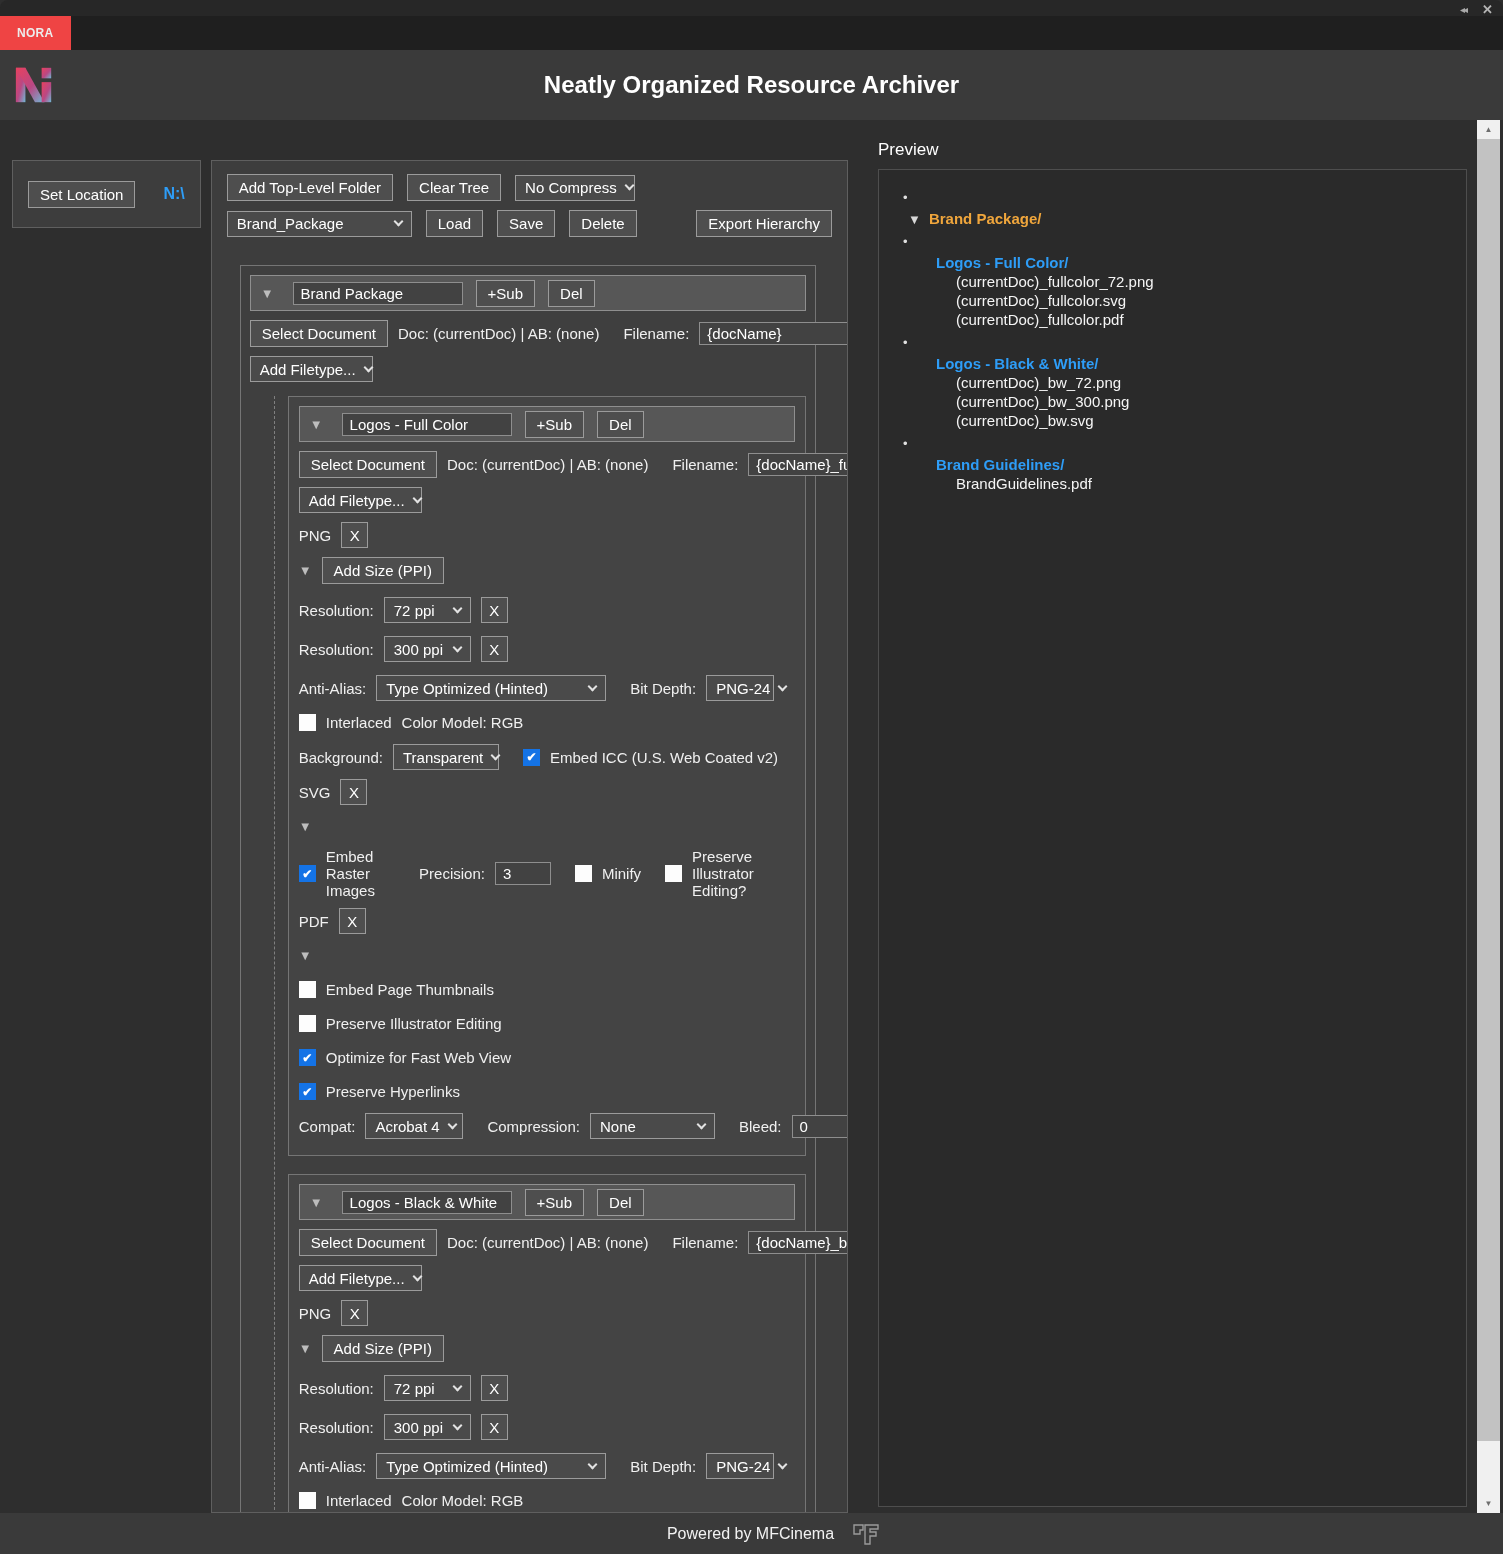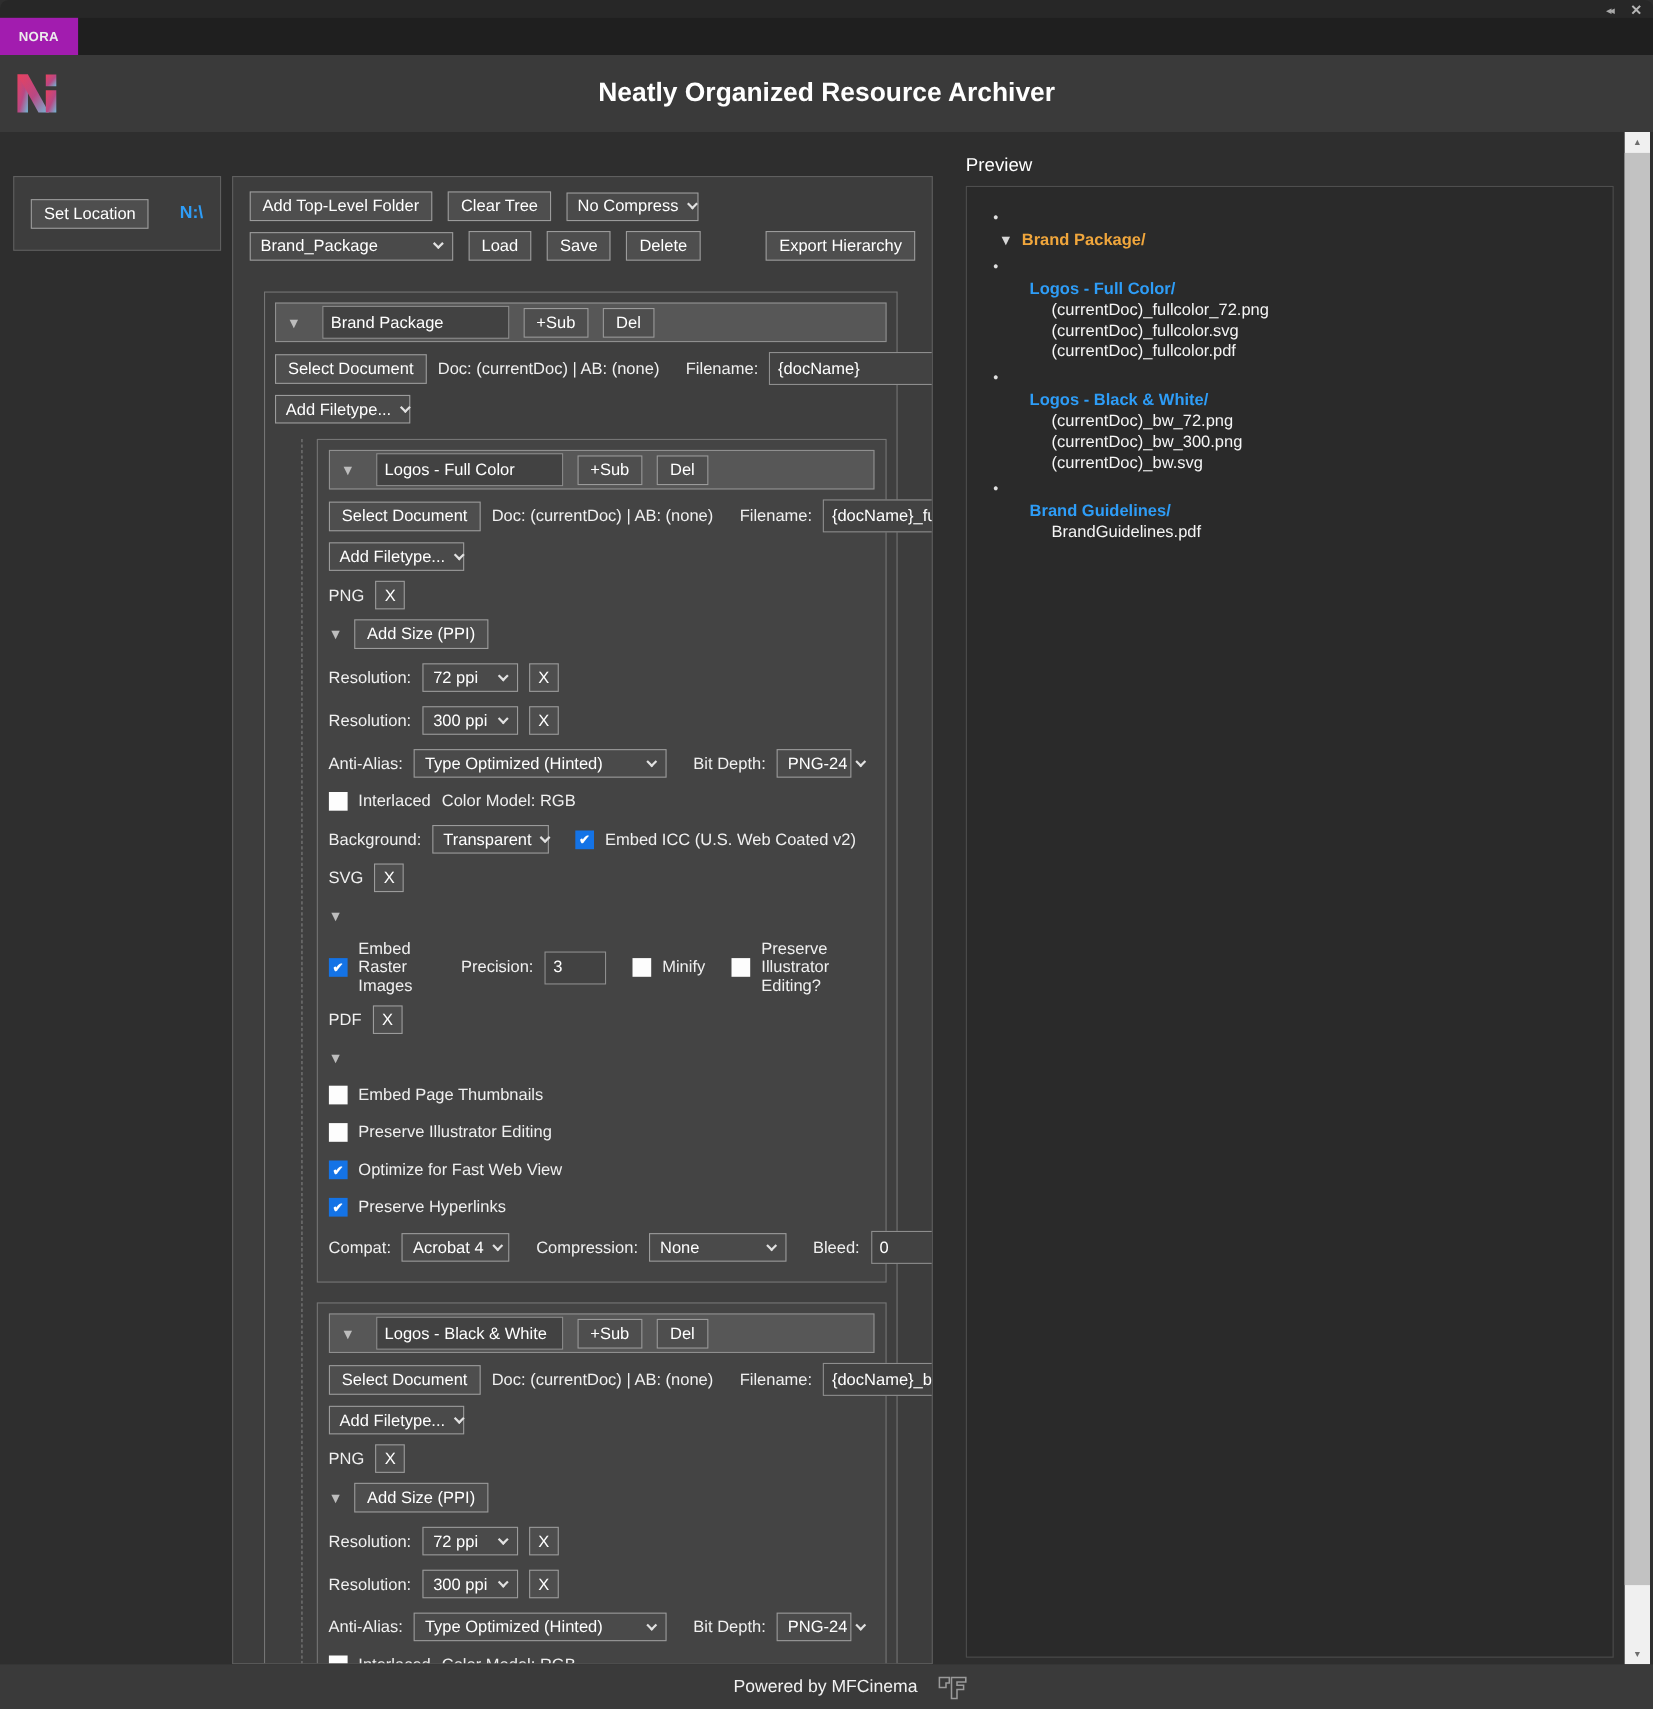--- a/index.html
+++ b/index.html
@@ -8,21 +8,21 @@
     width:1503px; height:1554px; overflow:hidden;
     background:#2e2e2e; color:#f0f0f0;
     font-family:"Liberation Sans", sans-serif; font-size:15px;
   }
   
   .titlebar { height:16px; background:#272727; border-radius:8px 8px 0 0; position:relative; }
   .tb-icons { position:absolute; right:10px; top:2px; display:flex; gap:16px; align-items:center; }
   .collapse-ic { color:#a9a9a9; font-size:10px; letter-spacing:-2px; cursor:pointer; }
   .close-ic { color:#b5b5b5; font-size:13px; font-weight:bold; cursor:pointer; }
   .tabrow { height:34px; background:#1f1f1f; display:flex; }
-  .tab { background:#a21caf; color:#ececec; font-weight:bold; font-size:12px;
+  .tab { background:#ef4444; color:#ececec; font-weight:bold; font-size:12px;
          padding:0 17px; display:flex; align-items:center; letter-spacing:.3px; }
   .header { height:70px; background:#3a3a3a; position:relative; display:flex; align-items:center; }
   .logo { position:absolute; left:13px; top:14px; width:42px; height:42px; }
   .title { width:100%; text-align:center; font-size:24px; font-weight:bold; color:#ffffff; }
   
   .main { position:relative; height:1393px; display:flex; gap:14px;
           padding:8px 36px 0 12px; overflow:hidden; }
   .left-col { width:836px; flex:none; display:flex; flex-direction:row; gap:10px;margin-top:32px; }
   .box { background:#3d3d3d; border:1px solid #5f5f5f; }
   .location-box { height:68px; padding:0 15px; display:flex; align-items:center; gap:28px; flex:none; }
@@ -36,21 +36,21 @@
   .xbtn { width:27px; padding:0; height:26px; }
   .sel { display:inline-flex; align-items:center; gap:9px; background:#4a4a4a;
          border:1px solid #9b9b9b; color:#fff; padding:0 9px; height:26px;
          white-space:nowrap; cursor:pointer; flex:none; }
   .sel.sp { justify-content:space-between; }
   .chev { width:7px; height:7px; border-right:2px solid #e2e2e2; border-bottom:2px solid #e2e2e2;
           transform:rotate(45deg); margin-top:-4px; flex:none; }
   .w-res{width:87px;} .w-aa{width:230px;} .w-bd{width:68px;} .w-bg{width:106px;}
   .w-cp{width:98px;} .w-cm{width:125px;} .w-nc{width:120px;text-align:right;} .w-pr{width:185px;} .w-ft{width:123px;}
   .inp { background:#424242; border:1px solid #8e8e8e; color:#fff; font-size:15px;
-         padding:14px 7px; height:23px; font-family:inherit; flex:none; }
+         padding:2px 7px; height:23px; font-family:inherit; flex:none; }
   .w-name{width:170px;} .w-file{width:170px;} .w-prec{width:56px;} .w-bleed{width:68px;}
   .tri { color:#bdbdbd; font-size:13px; flex:none; line-height:1; }
   .cb { width:17px; height:17px; background:#fdfdfd; flex:none;
         display:inline-flex; align-items:center; justify-content:center; cursor:pointer; }
   .cb.on { background:#1473e6; color:#fff; font-size:12px; font-weight:bold; }
   
   .toolbar-row { display:flex; align-items:center; gap:14px; margin-bottom:9px; }
   .spacer { flex:1; }
   .grp-root { border:1px solid #757575; background:#3f3f3f; padding:9px; margin:28px 16px 0 13px; }
   .hdrbar { background:#575757; border:1px solid #8f8f8f; display:flex; align-items:center;

